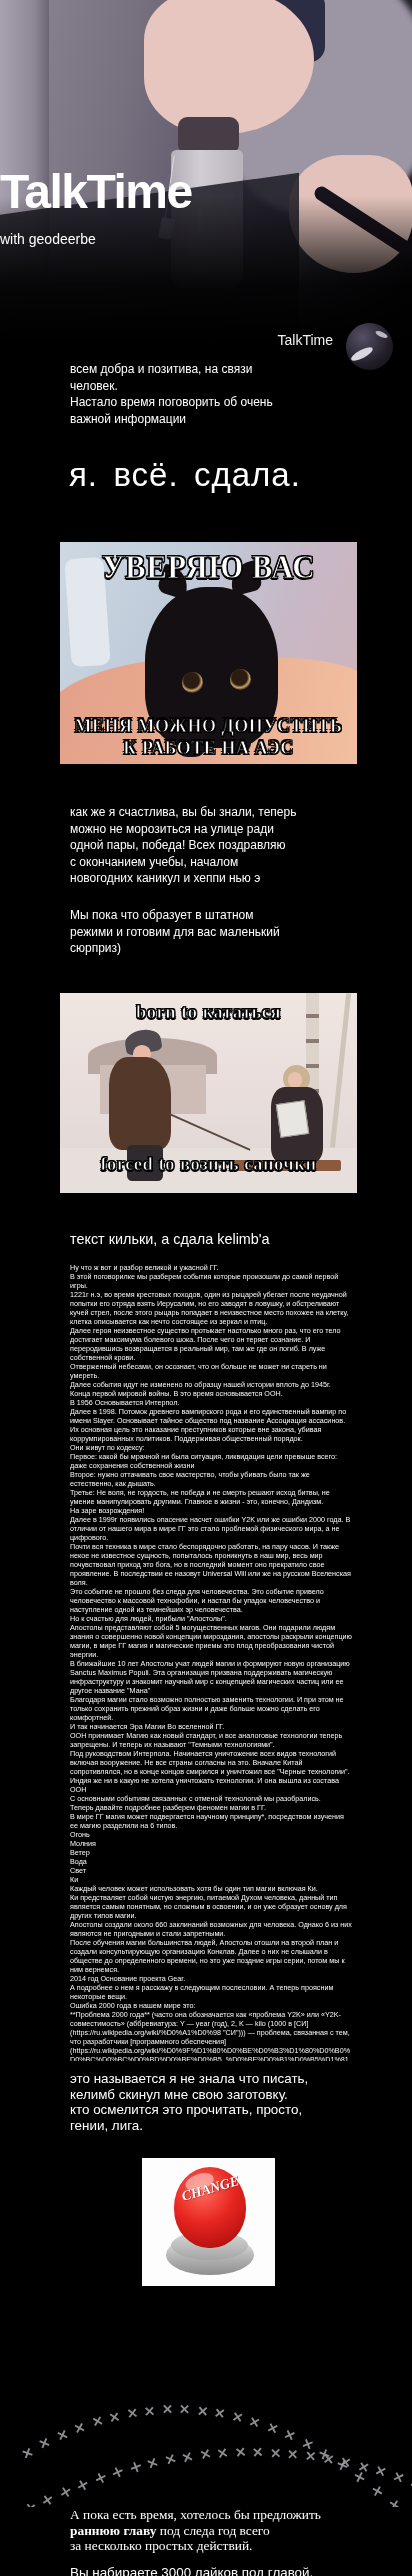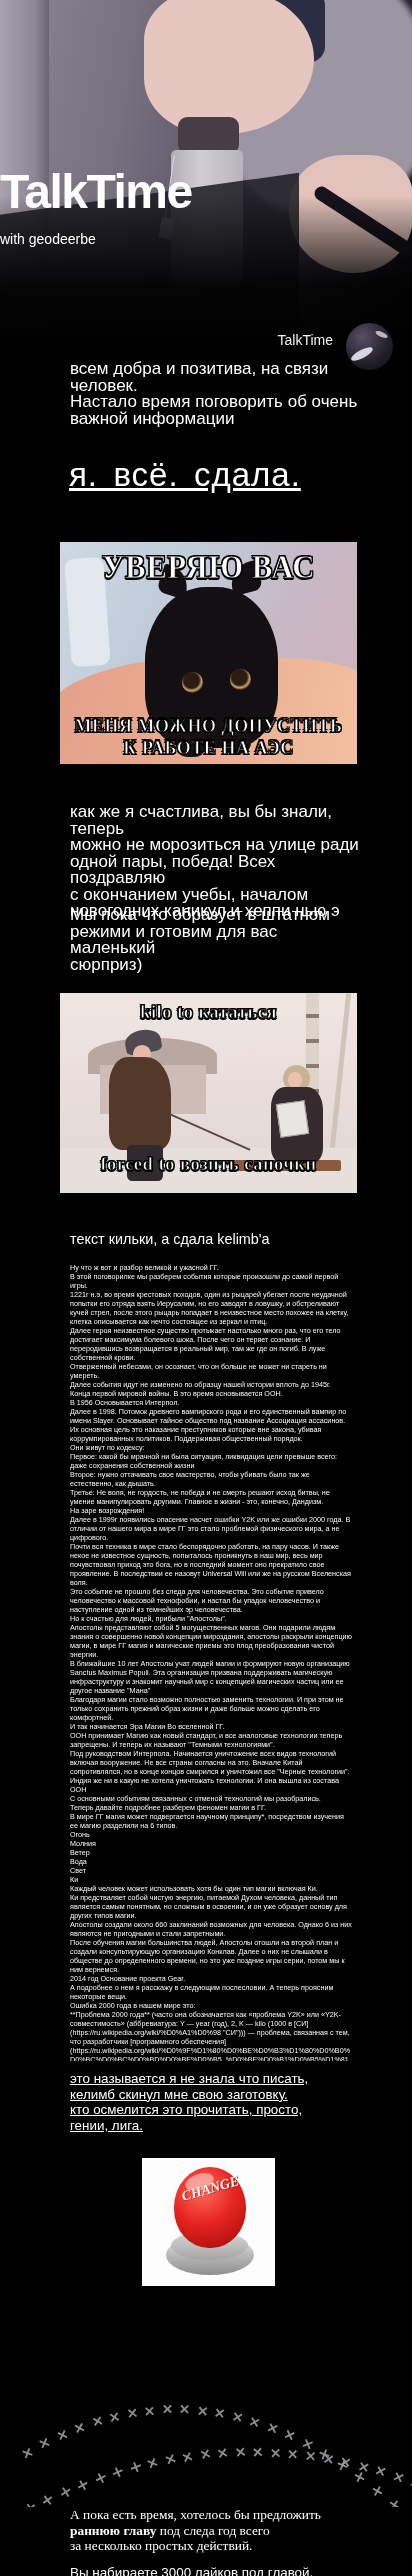--- a/index.html
+++ b/index.html
@@ -6,21 +6,21 @@
   body{font-family:"Liberation Sans",sans-serif;color:#fff;}
   #page{position:relative;width:412px;height:3570px;margin:0 auto;background:#000;overflow:hidden;}
   .abs{position:absolute;}
   .preline{white-space:pre-line;}
   .fig{position:absolute;overflow:hidden;font-family:Liberation Serif, serif;}
   .fig *{position:absolute;}
   .meme-cap{position:absolute;left:0;width:100%;text-align:center;font-weight:700;color:#fff;
     -webkit-text-stroke:0.8px #000;
     text-shadow:1px 1px 0 #000,-1px -1px 0 #000,1px -1px 0 #000,-1px 1px 0 #000,0 1.5px 0 #000;
     letter-spacing:0.5px;z-index:5;}
-  .body-txt{font-size:17px;line-height:16.5px;}
+  .body-txt{font-size:12px;line-height:16.5px;}
   .xmark{position:absolute;color:#9b9ba1;font-size:13.4px;font-weight:700;opacity:.9;}
 </style>
 </head>
 <body>
 
 <div id="page">
 
   <div class="fig" style="left:0;top:0;width:412px;height:343px;background:linear-gradient(100deg,#8d8795 0%,#77707f 30%,#565064 58%,#2e2b38 78%,#0a0a0e 100%);">
     <div style="left:0;top:0;width:49px;height:289px;background:linear-gradient(90deg,#a8a2b0,#8e8896 70%,#6b6472);"></div>
     <div style="left:216px;top:-31px;width:216px;height:247px;background:#9b95a4;border-radius:45%;filter:blur(3.1px);"></div>
@@ -42,21 +42,21 @@
   <div class="abs" style="left:222px;top:332px;width:111px;text-align:right;font-size:14px;color:#f2f2f4;">TalkTime</div>
   <div class="abs" style="left:346px;top:323px;width:47px;height:47px;border-radius:50%;overflow:hidden;background:radial-gradient(circle at 35% 30%,#555064,#221f2a 60%,#0c0b10);">
     <div style="position:absolute;left:4.1px;top:27px;width:24px;height:8.2px;background:#d8d6de;border-radius:50%;transform:rotate(-28deg);"></div>
     <div style="position:absolute;left:29px;top:9.3px;width:13.4px;height:5.2px;background:#b9b6c2;border-radius:50%;transform:rotate(24deg);"></div>
   </div>
 
   <div class="abs preline body-txt" style="left:70px;top:361px;width:289px;">всем добра и позитива, на связи
 человек.
 Настало время поговорить об очень
 важной информации</div>
-  <div class="abs" style="left:69px;top:456px;font-size:33px;letter-spacing:1px;word-spacing:5.2px;text-decoration:underline;">я. всё. сдала.</div>
+  <div class="abs" style="left:69px;top:456px;font-size:33px;letter-spacing:1px;word-spacing:5.2px;">я. всё. сдала.</div>
 
   <div class="fig" style="left:60px;top:542px;width:297px;height:222px;background:linear-gradient(115deg,#cdd8e2 0%,#bfcbd9 35%,#c7b8c6 65%,#cfb3b8 100%);">
     <div style="left:7.7px;top:15.5px;width:39px;height:108px;background:#e3e7ee;border-radius:9.3px;transform:rotate(-4deg);"></div>
     <div style="left:-15.5px;top:116px;width:340px;height:134px;background:linear-gradient(100deg,#e2a088 0%,#eaab90 45%,#f3c3a4 100%);border-radius:45% 30% 0 0;"></div>
     <div style="left:100px;top:25px;width:29px;height:29px;background:#130f13;transform:rotate(18deg);border-radius:10% 80% 10% 30%;"></div>
     <div style="left:170px;top:20.6px;width:30px;height:30px;background:#130f13;transform:rotate(-14deg);border-radius:80% 10% 30% 10%;"></div>
     <div style="left:85px;top:45px;width:133px;height:161px;background:#130f13;border-radius:46% 46% 34% 34%;"></div>
     <div style="left:122px;top:130px;width:20.6px;height:20.6px;border-radius:50%;background:radial-gradient(circle at 45% 40%,#2a1c10 45%,#c9a267 60%,#2a1c10 75%);"></div>
     <div style="left:170px;top:127px;width:20.6px;height:20.6px;border-radius:50%;background:radial-gradient(circle at 45% 40%,#2a1c10 45%,#c9a267 60%,#2a1c10 75%);"></div>
     <div style="left:116px;top:187px;width:30px;height:28px;background:#161114;border-radius:40%;"></div>
@@ -85,21 +85,21 @@
     <div style="left:65px;top:37px;width:36px;height:23px;background:#4e4a50;border-radius:50% 50% 20% 20%;transform:rotate(-10deg);"></div>
     <div style="left:73px;top:52px;width:17.5px;height:17.5px;background:#e8b9a6;border-radius:50%;"></div>
     <div style="left:49px;top:64px;width:62px;height:93px;background:#54392a;border-radius:30% 40% 20% 20%;"></div>
     <div style="left:67px;top:152px;width:36px;height:36px;background:#2e2a2e;border-radius:5.2px;"></div>
     <div style="left:106px;top:138px;width:88px;height:1.5px;background:#5a4a40;transform:rotate(24deg);"></div>
     <div style="left:170px;top:167px;width:111px;height:11.3px;background:#8b5a3c;border-radius:6.2px 2.1px 2.1px 2.1px;"></div>
     <div style="left:223px;top:72px;width:27px;height:27px;background:#c9b393;border-radius:50%;"></div>
     <div style="left:228px;top:79px;width:14.4px;height:15.5px;background:#e8c2ae;border-radius:50%;"></div>
     <div style="left:211px;top:94px;width:52px;height:76px;background:#352b2e;border-radius:26% 30% 20% 20%;"></div>
     <div style="left:218px;top:109px;width:27px;height:32px;background:#e8e6e2;border:1px solid #9a938c;transform:rotate(-8deg);"></div>
-    <div class="meme-cap" style="top:9.3px;font-size:18.5px;">kilo to кататься</div>
+    <div class="meme-cap" style="top:9.3px;font-size:18.5px;">born to кататься</div>
     <div class="meme-cap" style="top:161px;font-size:18.5px;">forced to возить саночки</div>
   </div>
 
   <div class="abs" style="left:70px;top:1231px;font-size:14.4px;">текст кильки, а сдала kelimb'a</div>
   <div class="abs preline" style="left:70px;top:1263px;width:282px;height:798px;font-size:7.2px;line-height:9px;overflow:hidden;overflow-wrap:anywhere;color:#fafafa;">Ну что ж вот и разбор великой и ужасной ГГ.
 В этой поговорилке мы разберем события которые произошли до самой первой игры.
 1221г н.э, во время крестовых походов, один из рыцарей убегает после неудачной попытки его отряда взять Иерусалим, но его заводят в ловушку, и обстреливают кучей стрел, после этого рыцарь попадает в неизвестное место похожее на клетку, клетка описывается как нечто состоящее из зеркал и птиц.
 Далее героя неизвестное существо протыкает настолько много раз, что его тело достигает максимума болевого шока. После чего он теряет сознание. И переродившись возвращается в реальный мир, там же где он погиб. В луже собственной крови.
 Отверженный небесами, он осознает, что он больше не может ни стареть ни умереть.
 Далее события идут не изменено по образцу нашей истории вплоть до 1945г. Конца первой мировой войны. В это время основывается ООН.
@@ -141,21 +141,21 @@
 Некоторые вычислительные машины имели уже аппаратную обработку даты, однако две цифры от 0 до 9 (т. е. вместо 4 цифр «1951» хранились и обрабатывались только две последние цифры "51"). При наступлении 1 января 2000 года при двузначном представлении года после 99 наступал 00 год, что интерпретировалось многими старыми программами как 1900 год (или же 0 год), а это, в свою очередь, могло привести к серьёзным сбоям в работе критических приложений, например, [систем управления технологическими процессами](https://ru.wikipedia.org/wiki/%D0%90%D0%B2%D1%82%D0%BE%D0%BC%D0%B0%D1%82%D0%B8%D0%B7%D0%B8%D1%80%D0%BE%D0%B2%D0%B0%D0%BD%D0%BD%D0%B0%D1%8F_%D1%81%D0%B8%D1%81%D1%82%D0%B5%D0%BC%D0%B0_%D1%83%D0%BF%D1%80%D0%B0%D0%B2%D0%BB%D0%B5%D0%BD%D0%B8%D1%8F_%D1%82%D0%B5%D1%85%D0%BD%D0%BE%D0%BB%D0%BE%D0%B3%D0%B8%D1%87%D0%B5%D1%81%D0%BA%D0%B8%D0%BC_%D0%BF%D1%80%D0%BE%D1%86%D0%B5%D1%81%D1%81%D0%BE%D0%BC "Автоматизированная система управления технологическим процессом") и финансовых программ. Эта тема находила поддержку в СМИ и широко распространялась.
 
 Проблема 2000-го года была вызвана, в том числе, использованием старых программ, что не предполагалось во время их разработки. Известны многочисленные случаи использования в конце 1990-х годов программ начала 1980-х годов.
 
 Сложность была ещё и в том, что многие программы обращались к вычислению дат вперёд (например, составление плана закупок или любое другое планирование вперёд). Так что для многих программ планирования и прогнозирования «Проблема 2000 года» наступала раньше, чем эта проблема касалась самого компьютера и текущей системной даты компьютера[[1]](https://ru.wikipedia.org/wiki/%D0%9F%D1%80%D0%BE%D0%B1%D0%BB%D0%B5%D0%BC%D0%B0_2000_%D0%B3%D0%BE%D0%B4%D0%B0#cite_note-1). Особенно это касалось западных стран, где финансовый год начинается осенью.
 
 По некоторым оценкам экспертов общий объём мировых инвестиций, потраченный на подготовку к 2000 году, составил 300 млрд $
 Ну на этом мы закончим эту поговорилку увидимся в следующем выпуске.
 Поддержать вашего покорного слугу можно по реквизитам в комментариях.</div>
 
-  <div class="abs preline" style="left:70px;top:2071px;font-size:13.4px;line-height:15.5px;text-decoration:underline;">это называется я не знала что писать,
+  <div class="abs preline" style="left:70px;top:2071px;font-size:13.4px;line-height:15.5px;">это называется я не знала что писать,
 келимб скинул мне свою заготовку.
 кто осмелится это прочитать, просто,
 гении, лига.</div>
 
   <div class="fig" style="left:142px;top:2158px;width:133px;height:128px;background:#fdfdfd;">
     <div style="left:24px;top:77px;width:88px;height:40px;background:linear-gradient(180deg,#efefef,#b9b9b9 50%,#8f8f8f);border-radius:50%;"></div>
     <div style="left:29px;top:73px;width:77px;height:29px;background:linear-gradient(180deg,#d8d8d8,#a5a5a5);border-radius:50%;"></div>
     <div style="left:32px;top:9.3px;width:72px;height:81px;background:radial-gradient(circle at 40% 30%,#ff6a5a 0%,#e62520 45%,#b81310 80%,#9c0d0c 100%);border-radius:50% 50% 48% 48%;"></div>
     <div style="left:43px;top:15.5px;width:29px;height:15.5px;background:rgba(255,255,255,.45);border-radius:50%;transform:rotate(-18deg);"></div>
     <div style="left:30px;top:23px;width:77px;text-align:center;color:#fff;font-weight:700;font-size:14px;font-style:italic;transform:rotate(-16deg);text-shadow:0.5px 0.5px 1px #7a0a0a;">CHANGE</div>

